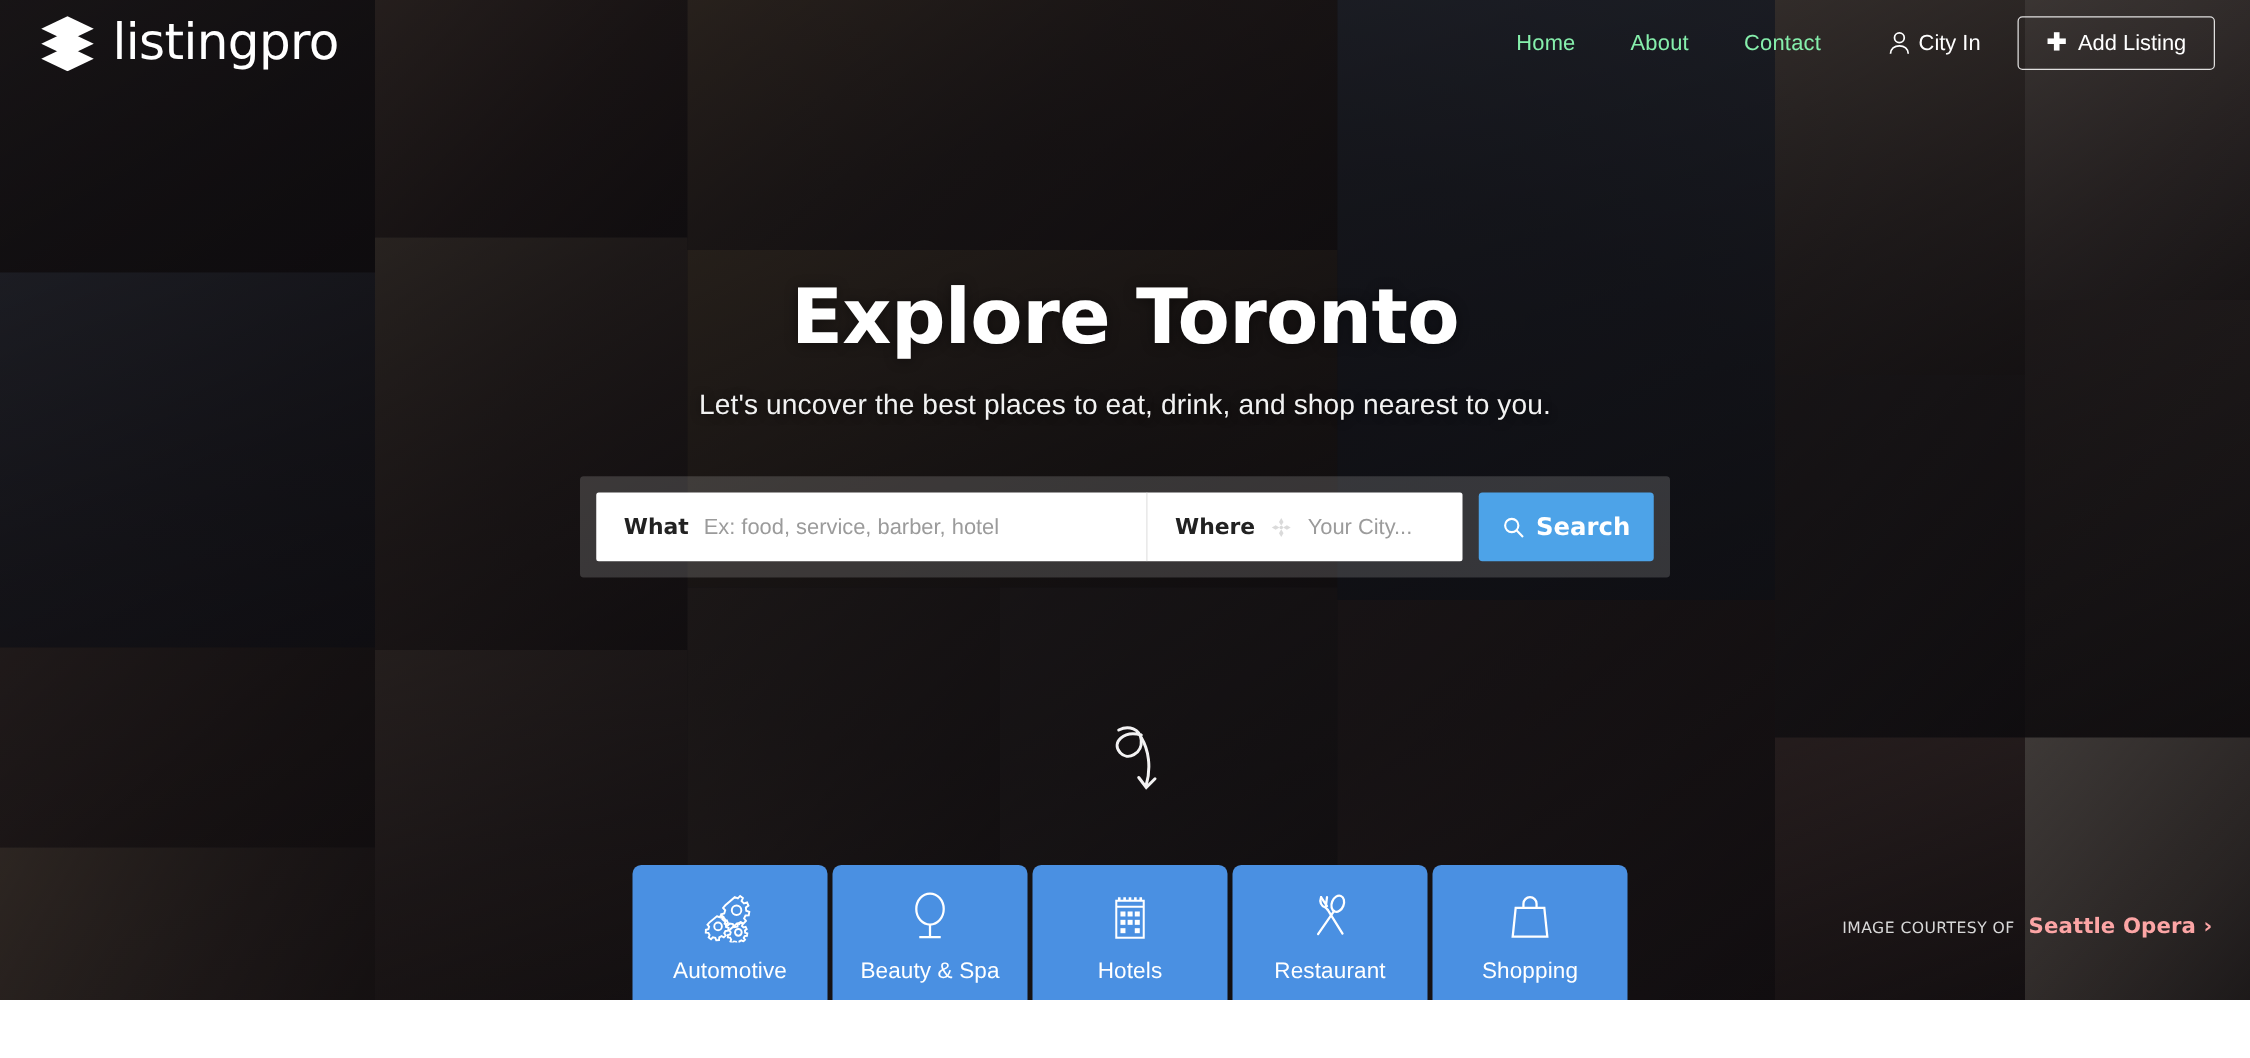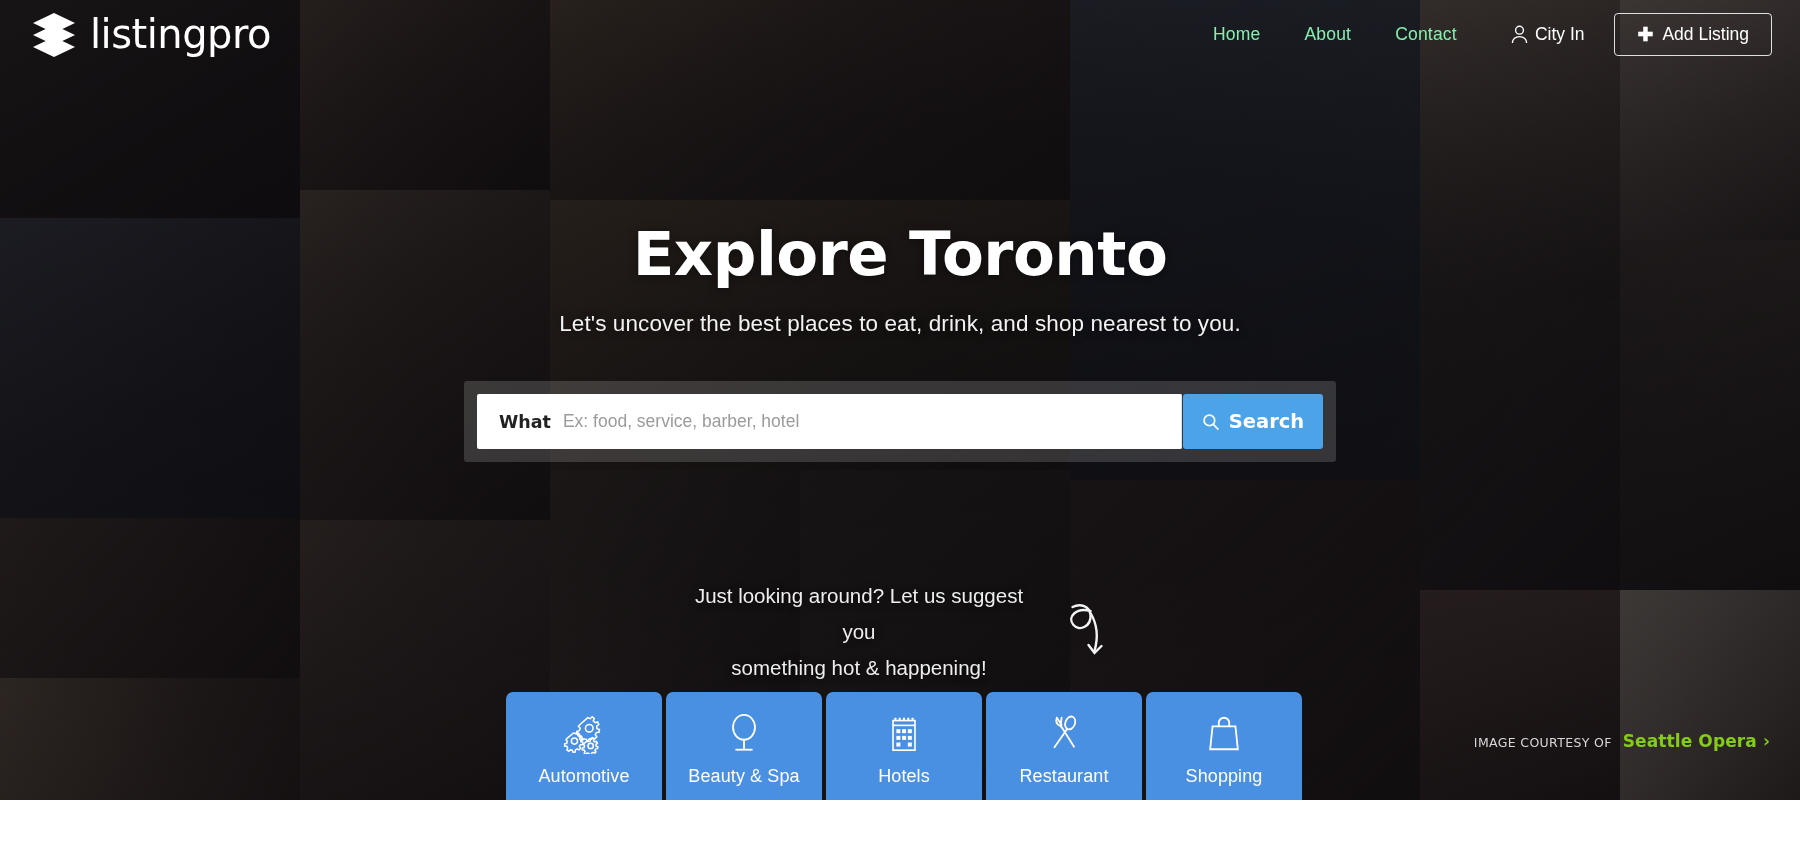--- a/index.html
+++ b/index.html
@@ -156,21 +156,21 @@
     font-size: 17.5px;
     color: #4d7c0f;
     width: 100%;
     background: transparent;
     font-family: "Liberation Sans", sans-serif;
   }
   .field-input::placeholder { color: #9b9b9b; }
   .geo-ico { flex: 0 0 auto; width: 18px; height: 18px; opacity: 0.55; }
   .search-btn {
     flex: 0 0 140px;
-    margin-left: 1px;
+    margin-left: 13px;
     background: #4da3e8;
     border: none;
     border-radius: 3px;
     color: #fff;
     font-size: 19.5px;
     font-weight: 700;
     display: flex;
     align-items: center;
     justify-content: center;
     gap: 9px;
@@ -209,21 +209,21 @@
     z-index: 35;
   }
   .credit-pre {
     color: #d8d8d8;
     font-size: 12.5px;
     letter-spacing: 0.35px;
     font-weight: 400;
     font-family: "DejaVu Sans", sans-serif;
   }
   .credit-name {
-    color: #84cc16;
+    color: #fca5a5;
     font-size: 17px;
     font-weight: 700;
     letter-spacing: 0.1px;
     cursor: pointer;
     font-family: "DejaVu Sans", sans-serif;
   }
 
   
   .cats {
     position: absolute;
@@ -330,37 +330,44 @@
 
   <div class="hero-body">
     <h1 class="hero-title">Explore Toronto</h1>
     <p class="hero-sub">Let's uncover the best places to eat, drink, and shop nearest to you.</p>
 
     <div class="search-shell">
       <div class="search-fields">
         <div class="field what">
           <span class="field-label">What</span>
           <input class="field-input" type="text" placeholder="Ex: food, service, barber, hotel" style="">
+        </div>
+        <div class="field where">
+          <span class="field-label">Where</span>
+          <svg class="geo-ico" viewBox="0 0 20 20" fill="none" stroke="#8a8a8a" stroke-width="1.3">
+            <path d="M10 1.6 L12 5 L10 8.4 L8 5 Z" fill="#bdbdbd" stroke="none"></path>
+            <path d="M10 11.6 L12 15 L10 18.4 L8 15 Z" fill="#bdbdbd" stroke="none"></path>
+            <path d="M1.6 10 L5 8 L8.4 10 L5 12 Z" fill="#bdbdbd" stroke="none"></path>
+            <path d="M11.6 10 L15 8 L18.4 10 L15 12 Z" fill="#bdbdbd" stroke="none"></path>
+            <circle cx="10" cy="10" r="1.6" fill="#bdbdbd" stroke="none"></circle>
+          </svg>
+          <input class="field-input" type="text" placeholder="Your City..." style="">
         </div>
       </div>
       <button class="search-btn">
         <svg width="18" height="18" viewBox="0 0 18 18" fill="none" stroke="#ffffff" stroke-width="1.7">
           <circle cx="7.4" cy="7.4" r="5.3"></circle>
           <line x1="11.4" y1="11.4" x2="16.4" y2="16.6"></line>
         </svg>
         <span>Search</span>
       </button>
     </div>
   </div>
 
   <div class="suggest">
-    <div class="suggest-text">
-      <span style="display: block;">Just looking around? Let us suggest you</span>
-      <span style="display: block;">something hot &amp; happening!</span>
-    </div>
     <svg class="curve-ico" viewBox="0 0 62 62" fill="none" stroke="#ffffff" stroke-width="2.4" stroke-linecap="round">
       <path d="M44 10 C30 6 20 16 27 24 C33 31 45 25 44 14 C43 5 34 2 26 6"></path>
       <path d="M44 12 C50 22 52 36 48 50"></path>
       <path d="M42 44 L48 52 L55 45"></path>
     </svg>
   </div>
 
   <div class="credit">
     <span class="credit-pre">IMAGE COURTESY OF</span>
     <span class="credit-name">

